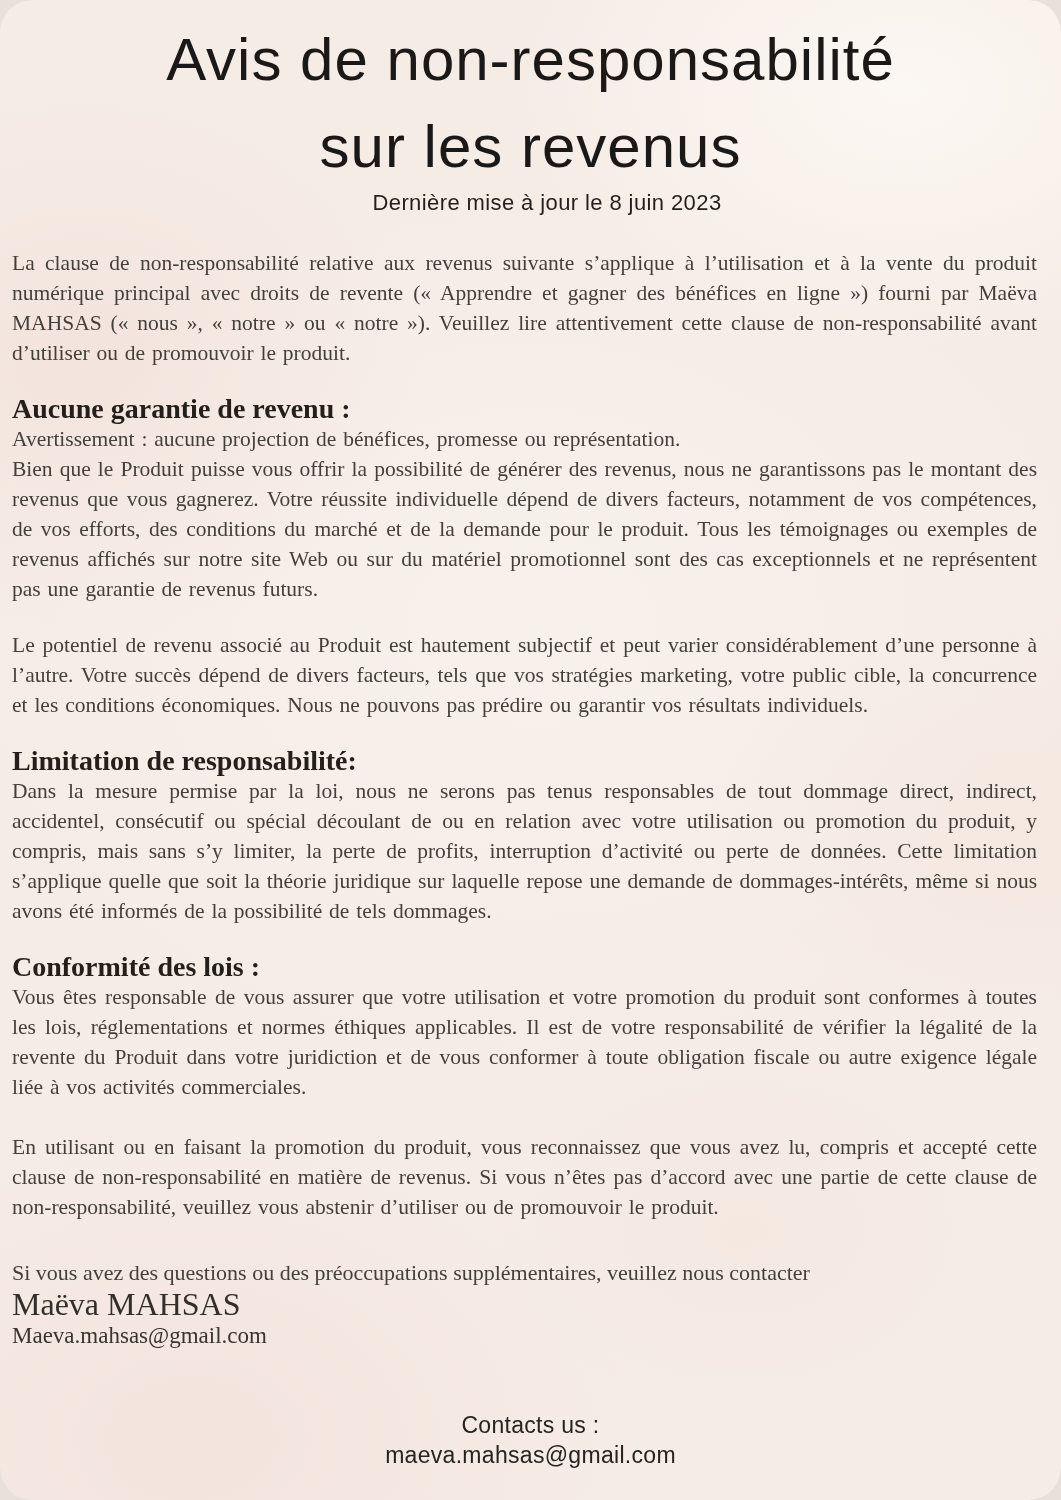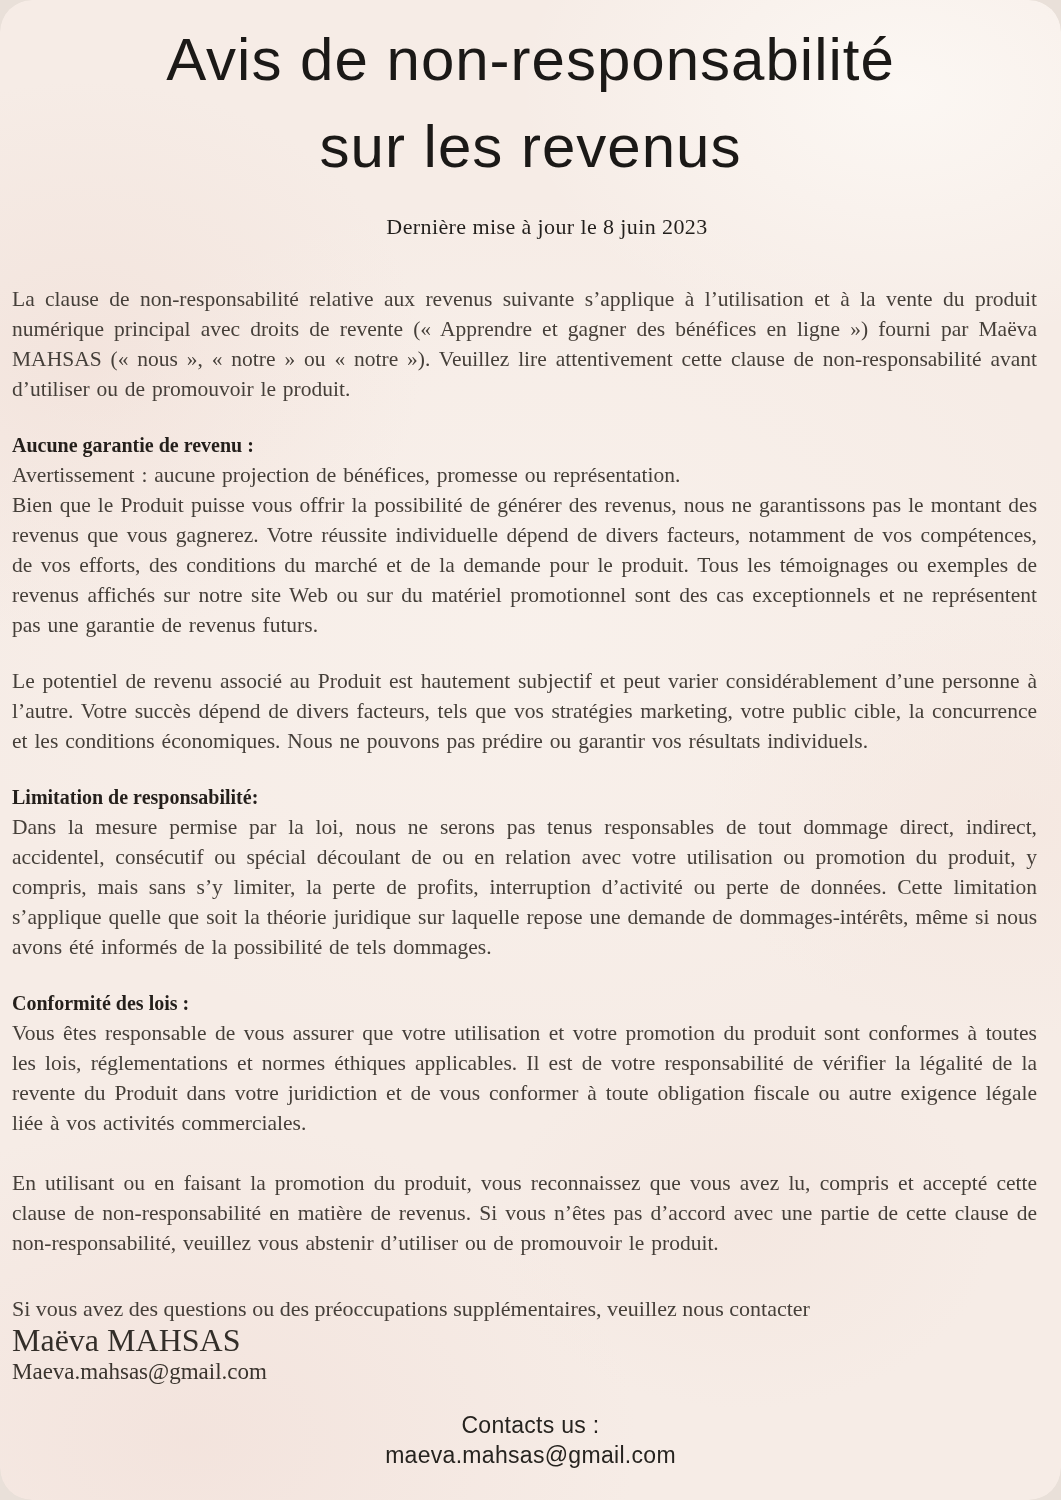--- a/index.html
+++ b/index.html
@@ -29,42 +29,42 @@
     font-family: "Liberation Sans", sans-serif;
     font-weight: 300;
     font-size: 60px;
     line-height: 87px;
     letter-spacing: 1px;
     color: #1b1917;
   }
   .title .title-line { display: block; }
 
   .updated {
-    margin-top: 24px;
-    font-family: Liberation Serif, serif;
+    margin-top: 0;
+    font-family: Liberation Sans, sans-serif;
     font-size: 22px;
     letter-spacing: 0.4px;
     color: #221f1c;
     padding-left: 33px;
   }
 
-  .doc-body { padding: 0 24px 0 12px; margin-top: 44px; }
+  .doc-body { padding: 0 24px 0 12px; margin-top: 32px; }
 
   .body-text {
     font-size: 21.5px;
     line-height: 30px;
     text-align: justify;
     color: #453f39;
     word-spacing: 1.5px;
   }
 
   .doc-section { margin-top: 26px; }
 
   .section-heading {
-    font-size: 20px;
+    font-size: 28px;
     line-height: 30px;
     font-weight: 700;
     color: #241f1b;
   }
 
   .closing { margin-top: 30px; }
 
   .contact-block { margin-top: 36px; }
   .contact-line  { font-size: 22px; line-height: 30px; }
   .contact-name  { font-size: 32px;   line-height: 32px; color: #332e29; }

